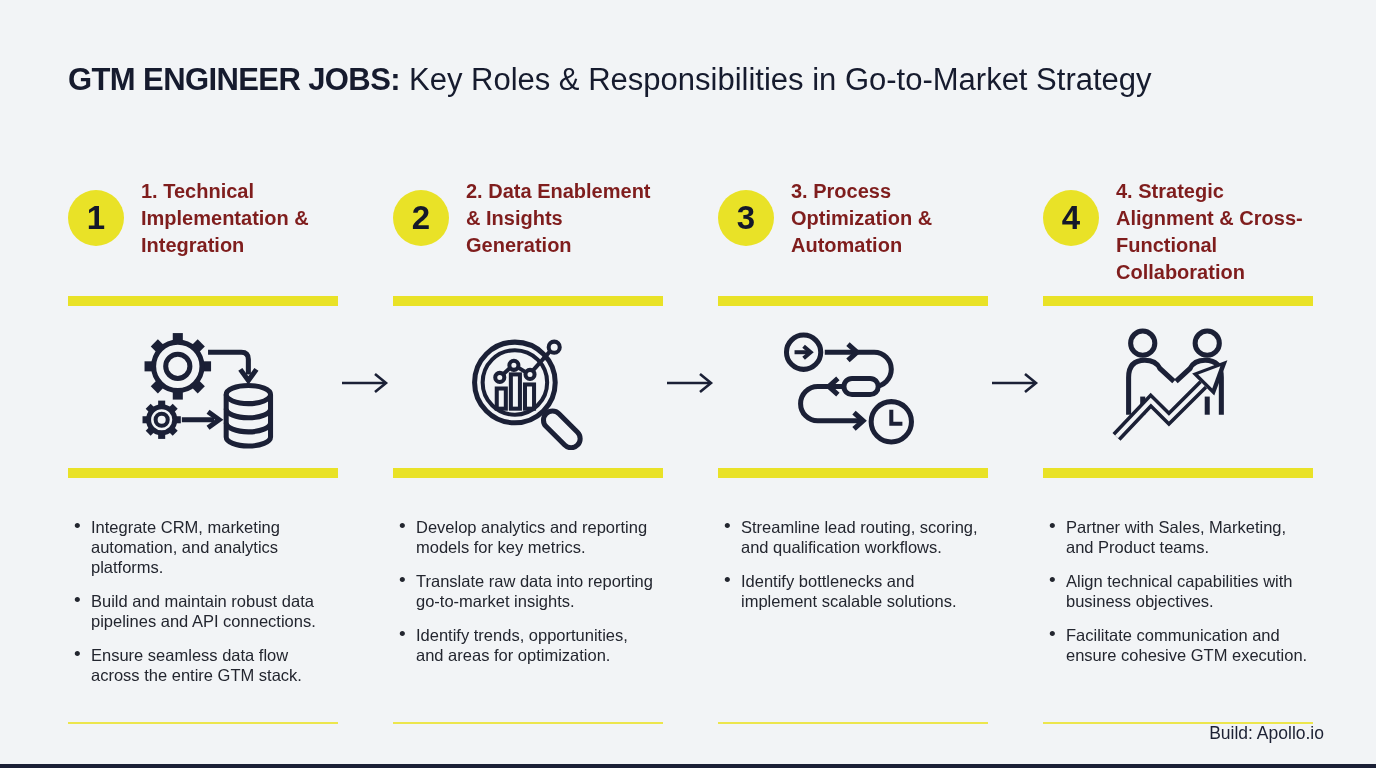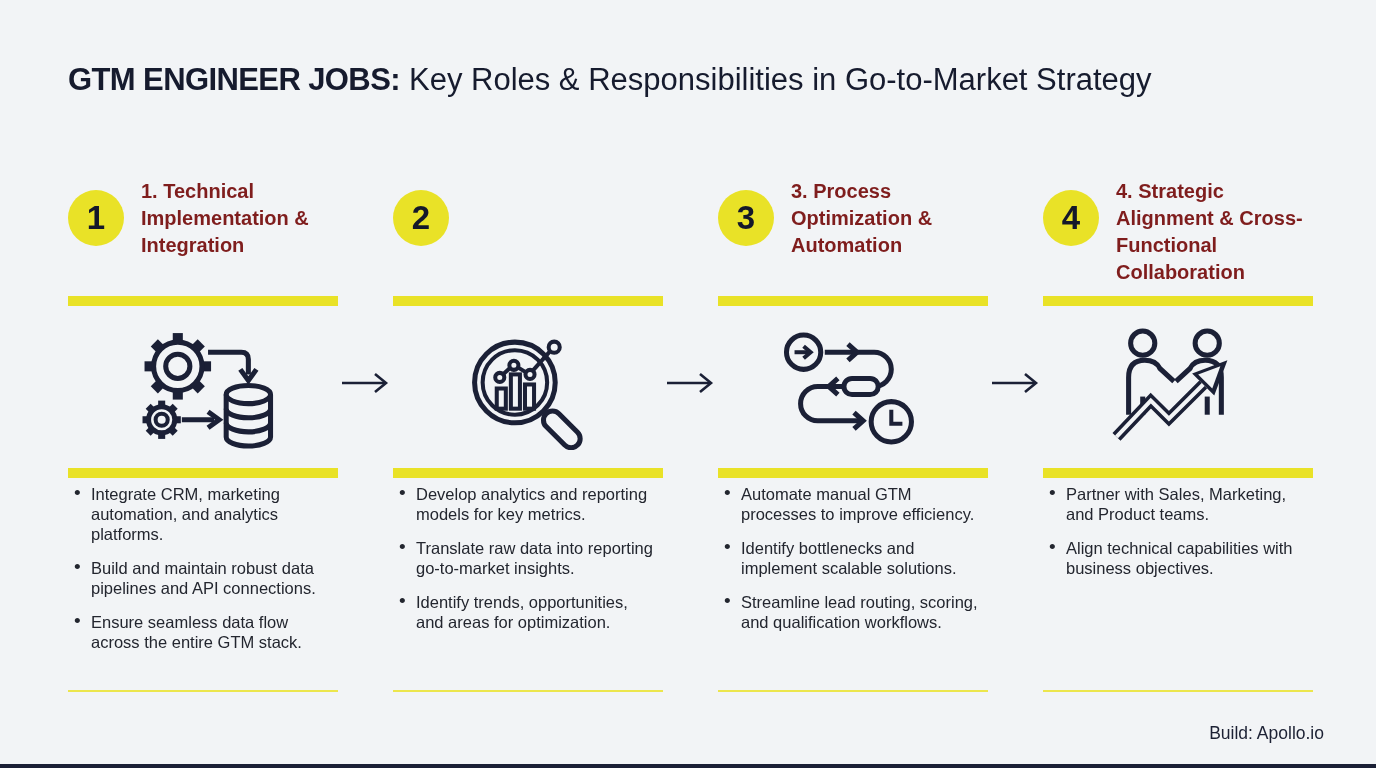--- a/index.html
+++ b/index.html
@@ -58,22 +58,22 @@
     line-height:27px;
     color:#7f1d1d;
   }
   .bar{height:10px;background:var(--yellow);}
   .icon-area{
     height:162px;
     display:flex;align-items:center;justify-content:center;
     color:var(--navy);
   }
   .bullets{
-    height:212px;
-    padding:6px 4px 0 4px;
+    height:244px;
+    padding:39px 4px 0 4px;
     list-style:none;
   }
   .bullets li{
     position:relative;
     padding-left:19px;
     font-size:16.5px;
     line-height:20px;
     color:var(--text);
     margin-bottom:14px;
   }
@@ -166,20 +166,21 @@
   <div class="arrow-cell">
     <svg width="52" height="26" viewBox="0 0 52 26" fill="none" stroke="currentColor" stroke-width="2.6">
       <line x1="2" y1="13" x2="45" y2="13"></line>
         <polyline points="35,4 46,13 35,22"></polyline>
     </svg>
   </div>
 
   <div class="column">
     <div class="col-header">
       <div class="num-circle">2</div>
+      <div class="col-title">2. Data Enablement &amp; Insights Generation</div>
     </div>
     <div class="bar"></div>
     <div class="icon-area">
       <svg width="152" height="126" viewBox="0 0 150 125" fill="none" stroke="currentColor">
         <circle cx="62" cy="58" r="40" stroke-width="5"></circle>
         <circle cx="62" cy="58" r="32" stroke-width="4"></circle>
         <rect x="44" y="64" width="9" height="20" stroke-width="4"></rect>
         <rect x="58" y="50" width="9" height="34" stroke-width="4"></rect>
         <rect x="72" y="60" width="9" height="24" stroke-width="4"></rect>
         <line x1="50" y1="50" x2="58" y2="43" stroke-width="4"></line>
@@ -223,23 +224,22 @@
         <polyline points="76,88 85,96 76,104" stroke-width="5"></polyline>
         <circle cx="26" cy="28" r="17" stroke-width="5" fill="#f2f4f6"></circle>
         <line x1="17" y1="28" x2="32" y2="28" stroke-width="4"></line>
         <polyline points="26,22 33,28 26,34" stroke-width="4"></polyline>
         <circle cx="113" cy="97" r="20" stroke-width="5" fill="#f2f4f6"></circle>
         <polyline points="113,85 113,99 124,99" stroke-width="4"></polyline>
       </svg>
     </div>
     <div class="bar"></div>
     <ul class="bullets">
-      <li>Automate manual GTM processes to improve efficiency.</li>
+      <li>Streamline lead routing, scoring, and qualification workflows.</li>
       <li>Identify bottlenecks and implement scalable solutions.</li>
-      <li>Streamline lead routing, scoring, and qualification workflows.</li>
     </ul>
     <div class="col-underline"></div>
   </div>
 
   <div class="arrow-cell">
     <svg width="52" height="26" viewBox="0 0 52 26" fill="none" stroke="currentColor" stroke-width="2.6">
       <line x1="2" y1="13" x2="45" y2="13"></line>
         <polyline points="35,4 46,13 35,22"></polyline>
     </svg>
   </div>
@@ -262,20 +262,21 @@
         <polyline points="14,112 48,76 66,94 100,60" stroke-width="11"></polyline>
         <polygon points="124,36 89,49 111,71" fill="currentColor" stroke="none"></polygon>
         <polyline points="14,112 48,76 66,94 100,60" stroke-width="4" stroke="#f2f4f6"></polyline>
         <polygon points="117,42 95,50 109,64" fill="#f2f4f6" stroke="none"></polygon>
       </svg>
     </div>
     <div class="bar"></div>
     <ul class="bullets">
       <li>Partner with Sales, Marketing, and Product teams.</li>
       <li>Align technical capabilities with business objectives.</li>
+      <li>Facilitate communication and ensure cohesive GTM execution.</li>
     </ul>
     <div class="col-underline"></div>
   </div>
 
 </div>
 
 <div class="source">Build: Apollo.io</div>
 <div class="bottom-bar"></div>
 
 </body></html>

